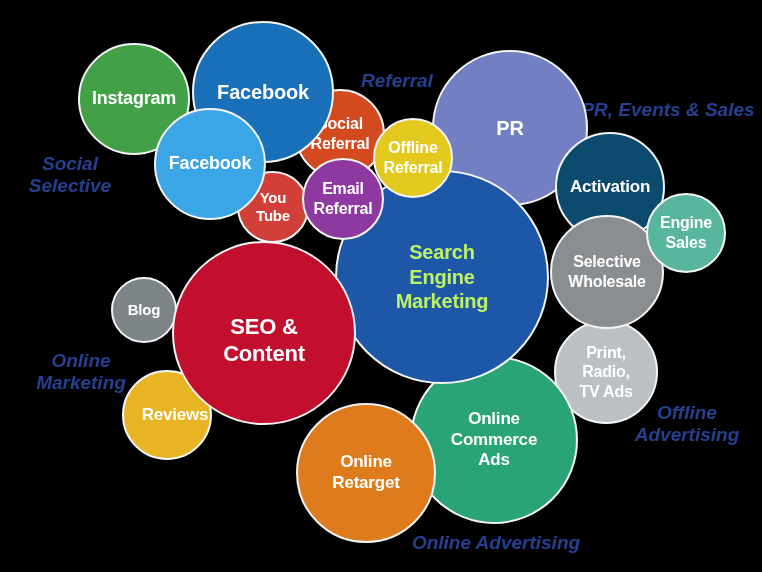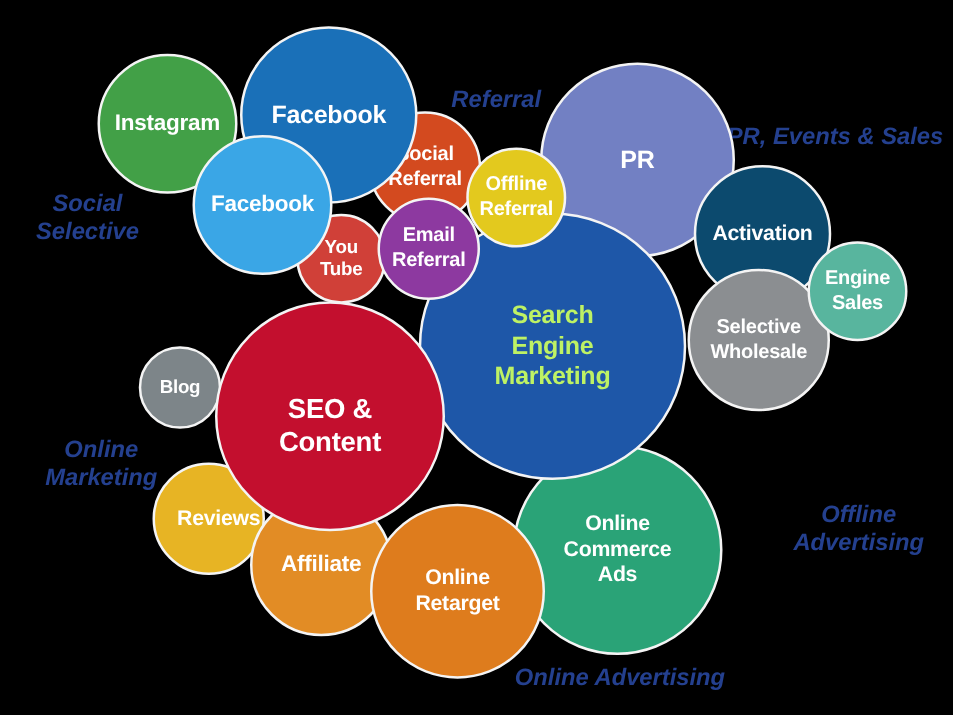--- a/index.html
+++ b/index.html
@@ -88,20 +88,27 @@
     <div class="bubble" style="left: 111px; top: 277px; width: 66px; height: 66px; background: rgb(125, 133, 137); z-index: 8; border-color: rgb(244, 244, 244); text-align: right;">
       <div class="bubble-label" style="font-size: 15px; color: rgb(255, 255, 255);">
         <span>Blog</span>
       </div>
     </div>
     <div class="bubble" style="left: 555px; top: 132px; width: 110px; height: 110px; background: #0c4a6e; z-index: 9; border-color: rgb(244, 244, 244);">
       <div class="bubble-label" style="font-size: 17px; color: rgb(255, 255, 255);">
         <span>Activation</span>
       </div>
     </div>
+    <div class="bubble" style="left: 554px; top: 320px; width: 104px; height: 104px; background: rgb(187, 192, 197); z-index: 10; border-color: rgb(244, 244, 244);">
+      <div class="bubble-label" style="font-size: 16px; color: rgb(255, 255, 255);">
+        <span>Print,</span>
+        <span>Radio,</span>
+        <span>TV Ads</span>
+      </div>
+    </div>
     <div class="bubble" style="left: 550px; top: 215px; width: 114px; height: 114px; background: rgb(139, 142, 145); z-index: 11; border-color: rgb(244, 244, 244);">
       <div class="bubble-label" style="font-size: 16px; color: rgb(255, 255, 255);">
         <span>Selective</span>
         <span>Wholesale</span>
       </div>
     </div>
     <div class="bubble" style="left: 646px; top: 193px; width: 80px; height: 80px; background: rgb(88, 181, 158); z-index: 12; border-color: rgb(244, 244, 244);">
       <div class="bubble-label" style="font-size: 16px; color: rgb(255, 255, 255);">
         <span>Engine</span>
         <span>Sales</span>
@@ -131,25 +138,20 @@
       <div class="bubble-label" style="font-size: 16px; color: rgb(255, 255, 255);">
         <span>Offline</span>
         <span>Referral</span>
       </div>
     </div>
     <div class="bubble" style="left: 122px; top: 370px; width: 90px; height: 90px; background: rgb(231, 180, 36); z-index: 17; border-color: rgb(244, 244, 244);">
       <div class="bubble-label" style="font-size: 17px; color: rgb(255, 255, 255); margin-left: 16px;">
         <span>Reviews</span>
       </div>
     </div>
-    <div class="bubble" style="left: 200px; top: 395px; width: 114px; height: 114px; background: rgb(226, 140, 37); z-index: 18; border-color: rgb(244, 244, 244);">
-      <div class="bubble-label" style="font-size: 18px; color: rgb(255, 255, 255);">
-        <span>Affiliate</span>
-      </div>
-    </div>
     <div class="bubble" style="left: 172px; top: 241px; width: 184px; height: 184px; background: rgb(195, 15, 46); z-index: 19; border-color: rgb(244, 244, 244);">
       <div class="bubble-label" style="font-size: 22px; color: rgb(255, 255, 255); margin-top: 16px;">
         <span>SEO &amp;</span>
         <span>Content</span>
       </div>
     </div>
     <div class="bubble" style="left: 296px; top: 403px; width: 140px; height: 140px; background: rgb(222, 124, 29); z-index: 20; border-color: rgb(244, 244, 244);">
       <div class="bubble-label" style="font-size: 17px; color: rgb(255, 255, 255);">
         <span>Online</span>
         <span>Retarget</span>

